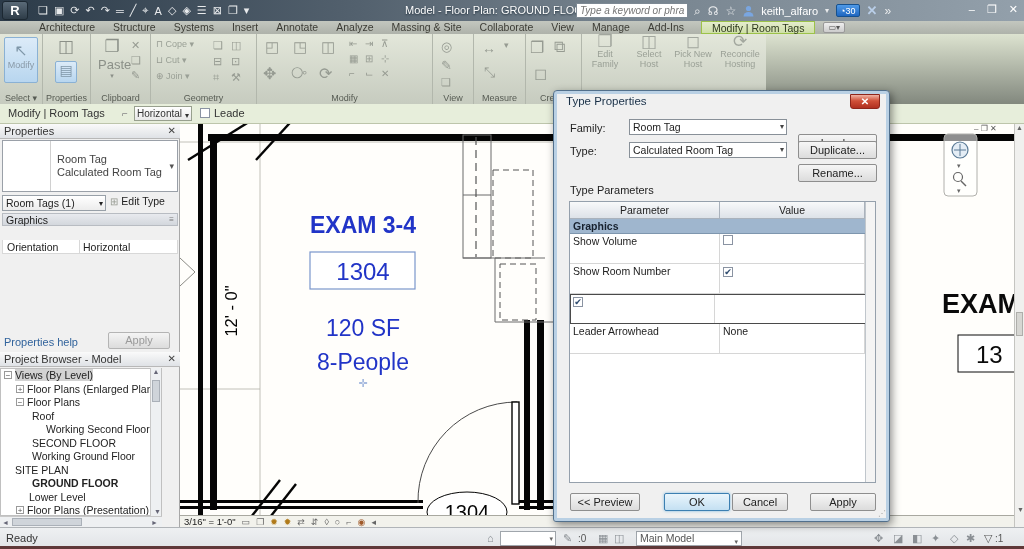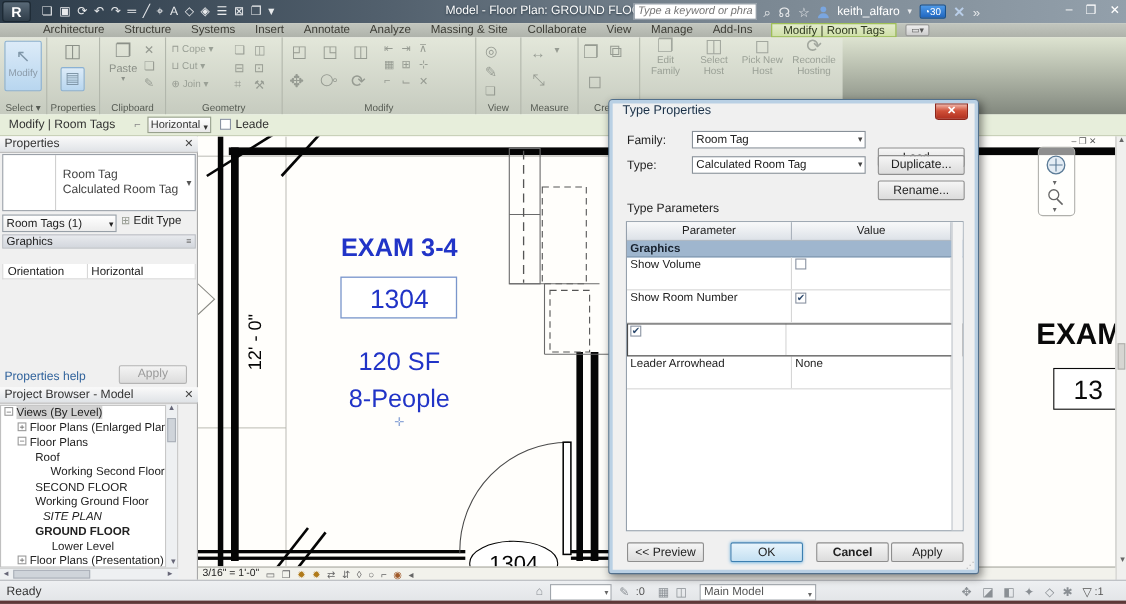--- a/index.html
+++ b/index.html
@@ -188,21 +188,21 @@
 
   <div class="panel abs" style="left:43px;top:34px;width:48px;">
     <div class="bigbtn" style="left:10px;top:2px;width:26px;height:24px;font-size:17px;">◫</div>
     <div class="bigbtn blue-hl" style="left:12px;top:27px;width:22px;height:22px;font-size:14px;color:#7f96a8;">▤</div>
     <div class="plabel">Properties</div>
   </div>
 
   <div class="panel abs" style="left:91px;top:34px;width:60px;">
     <div class="bigbtn" style="left:7px;top:2px;width:28px;height:42px;">
       <div style="font-size:17px;">❐</div>
-      <div style="font-size:10px;">Paste</div>
+      <div style="font-size:13px;">Paste</div>
       <div style="font-size:7px;">▾</div>
     </div>
     <span class="gicon abs" style="left:40px;top:5px;font-size:11px;">✕</span>
     <span class="gicon abs" style="left:40px;top:20px;font-size:11px;">❏</span>
     <span class="gicon abs" style="left:40px;top:35px;font-size:11px;">✎</span>
     <div class="plabel">Clipboard</div>
   </div>
 
   <div class="panel abs" style="left:151px;top:34px;width:106px;">
     <div class="minirow abs" style="left:5px;top:5px;"><span class="gicon">⊓</span> <span>Cope</span> ▾</div>
@@ -301,23 +301,23 @@
       <span class="palx">✕</span>
     </div>
     <div id="pbtree" class="abs">
       <div class="trow" style="padding-left:3px;"><span class="tbox">−</span><span class="tsel">Views (By Level)</span></div>
       <div class="trow" style="padding-left:15px;"><span class="tbox">+</span><span>Floor Plans (Enlarged Plans)</span></div>
       <div class="trow" style="padding-left:15px;"><span class="tbox">−</span><span>Floor Plans</span></div>
       <div class="trow" style="padding-left:31px;"><span>Roof</span></div>
       <div class="trow" style="padding-left:45px;"><span>Working Second Floor</span></div>
       <div class="trow" style="padding-left:31px;"><span>SECOND FLOOR</span></div>
       <div class="trow" style="padding-left:31px;"><span>Working Ground Floor</span></div>
-      <div class="trow" style="padding-left:38px;font-style:italic;"><span>SITE PLAN</span></div>
+      <div class="trow" style="padding-left:14px;"><span>SITE PLAN</span></div>
       <div class="trow tbold" style="padding-left:31px;"><span>GROUND FLOOR</span></div>
-      <div class="trow" style="padding-left:46px;"><span>Lower Level</span></div>
+      <div class="trow" style="padding-left:28px;"><span>Lower Level</span></div>
       <div class="trow" style="padding-left:15px;"><span class="tbox">+</span><span>Floor Plans (Presentation)</span></div>
     </div>
     <div id="pbvs" class="abs">▲<div class="vthumb"></div><div class="abs" style="bottom:1px;left:3px;">▼</div></div>
     <div id="pbhs" class="abs">
         <span class="abs" style="left:2px;top:2px;">◄</span>
         <div class="hthumb"></div>
         <span class="abs" style="right:4px;top:2px;">►</span>
       </div>
   </div>
 
@@ -461,18 +461,18 @@
       </div>
       <div class="ptrow">
         <div class="c1">Leader Arrowhead</div>
         <div class="c2">None</div>
       </div>
       <div class="strip"></div>
     </div>
 
     <div class="dbtn" style="left:16px;top:402px;width:70px;">&lt;&lt; Preview</div>
     <div class="dbtn dbtn-def" style="left:110px;top:402px;width:66px;">OK</div>
-    <div class="dbtn" style="left:188px;top:402px;width:66px;font-weight:bold;">Cancel</div>
+    <div class="dbtn" style="left:178px;top:402px;width:56px;">Cancel</div>
     <div class="dbtn" style="left:256px;top:402px;width:66px;">Apply</div>
     <div style="position:absolute;right:3px;bottom:3px;font-size:8px;color:#999;">⋰</div>
   </div>
 
 </div>
 
 </body></html>

